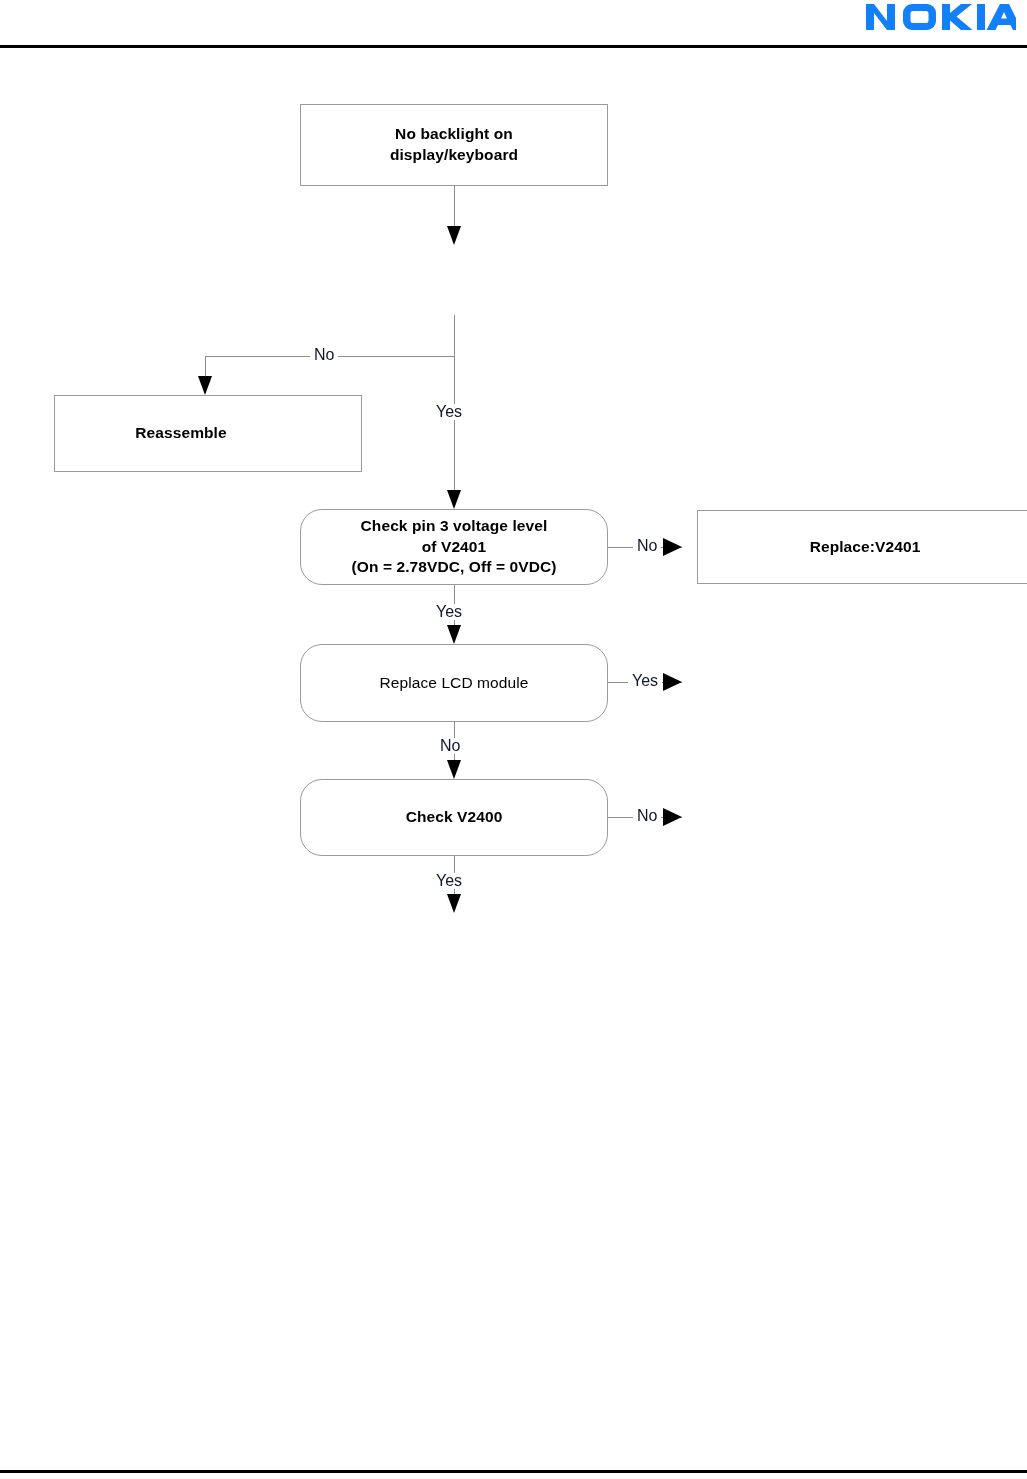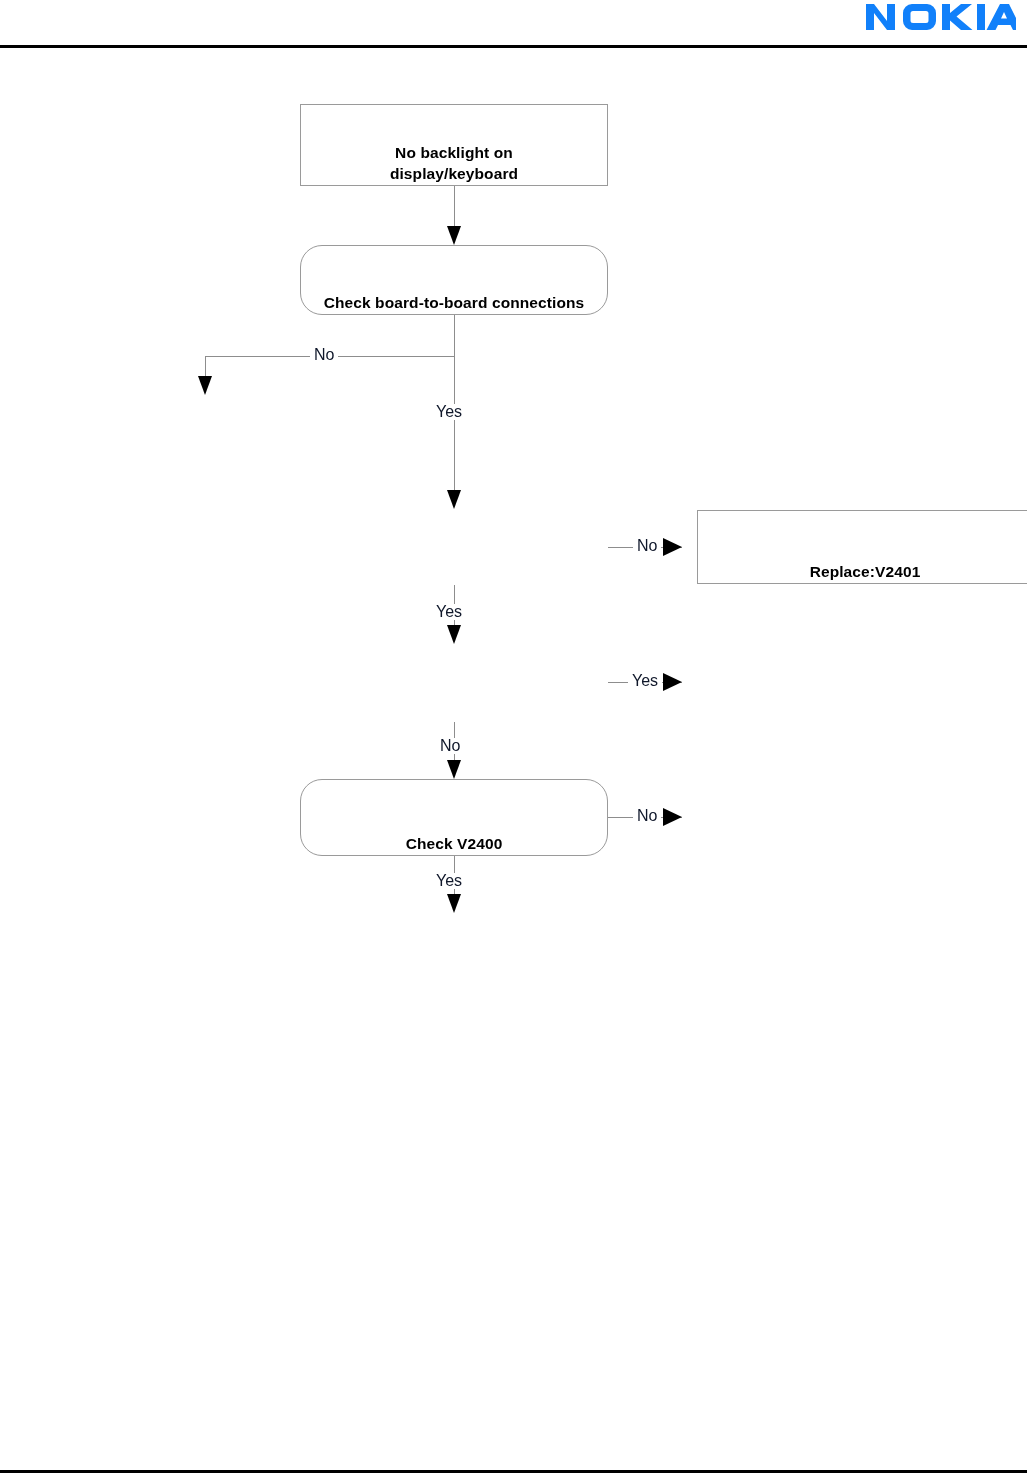--- a/index.html
+++ b/index.html
@@ -55,21 +55,21 @@
     display: flex;
     align-items: center;
     justify-content: center;
     text-align: center;
     font-size: 15.5px;
     line-height: 1.35;
     letter-spacing: 0.1px;
     color: #000000;
   }
   .node.rounded { border-radius: 22px; }
-  .node.bold { font-weight: bold; align-items: flex-end; }
+  .node.bold { font-weight: bold; }
   .node .txt { white-space: pre-line; padding: 0 6px; }
 
   
   .vline {
     position: absolute;
     width: 1px;
     background: #8d8d8d;
   }
   .hline {
     position: absolute;
@@ -131,48 +131,56 @@
   <div id="header-rule"></div>
 
   <div class="node bold" style="left:300px; top:104px; width:308px; height:82px;">
     <span class="txt">No backlight on
 display/keyboard</span>
   </div>
 
   <div class="vline" style="left:454px; top:186px; height:42px;"></div>
   <div class="arrow-down" style="left:447px; top:226px;"></div>
 
-  <div class="node rounded bold" style="left:300px; top:245px; width:308px; height:70px;">
-    <span class="txt">Check board-to-board  connections</span>
-  </div>
 
   <div class="vline" style="left:454px; top:315px; height:42px;"></div>
   <div class="hline" style="left:205px; top:356px; width:250px;"></div>
   <div class="vline" style="left:205px; top:356px; height:24px;"></div>
   <div class="arrow-down" style="left:198px; top:376px;"></div>
   <div class="edge-label" style="left:310px; top:347px;">No</div>
 
   <div class="vline" style="left:454px; top:356px; height:144px;"></div>
   <div class="arrow-down" style="left:447px; top:490px;"></div>
   <div class="edge-label" style="left:432px; top:404px;">Yes</div>
 
-
+  <div class="node bold" style="left:54px; top:395px; width:308px; height:77px;">
+    <span class="txt" style="margin-right:54px;">Reassemble</span>
+  </div>
+
+  <div class="node rounded bold" style="left:300px; top:509px; width:308px; height:76px;">
+    <span class="txt">Check pin 3 voltage level
+of V2401
+(On = 2.78VDC, Off = 0VDC)</span>
+  </div>
 
   <div class="hline" style="left:608px; top:547px; width:74px;"></div>
   <div class="edge-label" style="left:633px; top:538px;">No</div>
   <div class="arrow-right" style="left:663px; top:538px;"></div>
 
   <div class="node bold" style="left:697px; top:510px; width:336px; height:74px;">
     <span class="txt">Replace:V2401</span>
   </div>
 
   <div class="vline" style="left:454px; top:585px; height:42px;"></div>
   <div class="arrow-down" style="left:447px; top:625px;"></div>
   <div class="edge-label" style="left:432px; top:604px;">Yes</div>
 
+  <div class="node rounded" style="left:300px; top:644px; width:308px; height:78px;">
+    <span class="txt">Replace LCD module</span>
+  </div>
 
   <div class="hline" style="left:608px; top:682px; width:74px;"></div>
   <div class="edge-label" style="left:628px; top:673px;">Yes</div>
   <div class="arrow-right" style="left:663px; top:673px;"></div>
 
 
   <div class="vline" style="left:454px; top:722px; height:40px;"></div>
   <div class="arrow-down" style="left:447px; top:760px;"></div>
   <div class="edge-label" style="left:436px; top:738px;">No</div>
 

